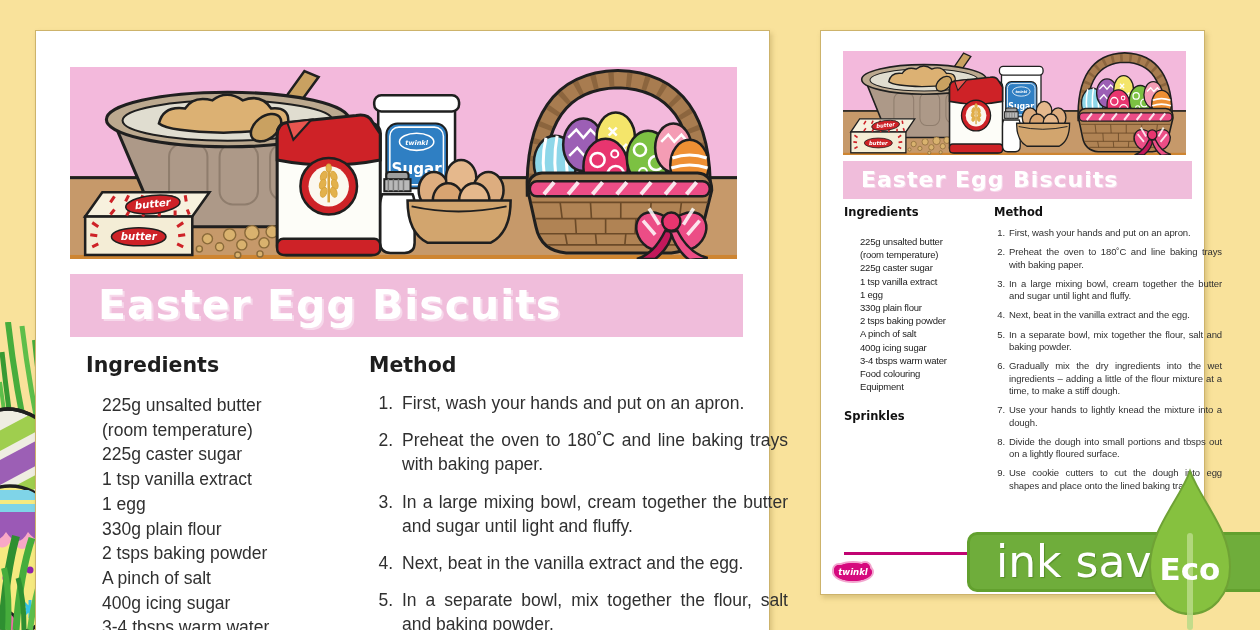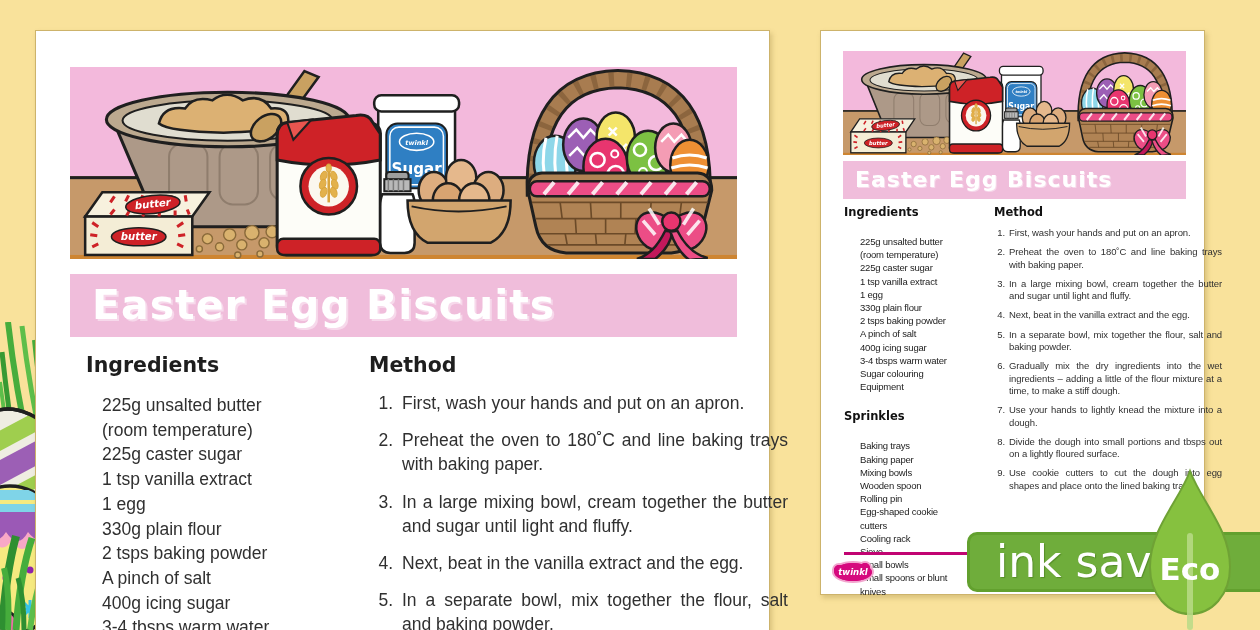--- a/index.html
+++ b/index.html
@@ -14,21 +14,21 @@
     box-shadow:2px 3px 5px rgba(120,95,30,.25);
     box-sizing:border-box;
   }
   .page-left{left:35px;top:30px;width:735px;height:660px;}
   .page-right{left:820px;top:30px;width:385px;height:565px;}
 
   .illo{position:absolute;display:block;}
   .illo-large{left:34px;top:36px;width:667px;height:192px;}
   .illo-small{left:22px;top:20px;width:343px;height:104px;}
 
-  .banner{position:absolute;background:#F0BDDB;overflow:hidden;}
+  .banner{position:absolute;background:#F0BDDB;overflow:hidden;padding-left:6px;}
   .banner-large{left:34px;top:243px;width:667px;height:63px;}
   .banner-small{left:22px;top:130px;width:343px;height:38px;}
   .banner h1{
     margin:0;color:#fff;font-family:"DejaVu Sans", sans-serif;font-weight:bold;
     text-shadow:2px 2px 0 #F7D9EB;letter-spacing:1px;white-space:nowrap;
   }
   .banner-large h1{font-size:41px;line-height:63px;padding-left:22px;}
   .banner-small h1{font-size:22px;line-height:38px;padding-left:12px;text-shadow:1px 1px 0 #F7D9EB;}
 
   
@@ -326,36 +326,24 @@
           <li>225g unsalted butter</li>
           <li>(room temperature)</li>
           <li>225g caster sugar</li>
           <li>1 tsp vanilla extract</li>
           <li>1 egg</li>
           <li>330g plain flour</li>
           <li>2 tsps baking powder</li>
           <li>A pinch of salt</li>
           <li>400g icing sugar</li>
           <li>3-4 tbsps warm water</li>
-          <li>Sugar colouring</li>
+          <li>Food colouring</li>
           <li>Equipment</li>
         </ul>
       <h3 class="equip-heading">Sprinkles</h3>
-      <ul class="ing-list ing-list-sm">
-          <li>Baking trays</li>
-          <li>Baking paper</li>
-          <li>Mixing bowls</li>
-          <li>Wooden spoon</li>
-          <li>Rolling pin</li>
-          <li>Egg-shaped cookie cutters</li>
-          <li>Cooling rack</li>
-          <li>Sieve</li>
-          <li>Small bowls</li>
-          <li>Small spoons or blunt knives</li>
-        </ul>
     </div>
     <div class="col-met-sm">
       <h3>Method</h3>
       <ol class="method-list method-sm">
           <li>First, wash your hands and put on an apron.</li>
           <li>Preheat the oven to 180˚C and line baking trays with baking paper.</li>
           <li>In a large mixing bowl, cream together the butter and sugar until light and fluffy.</li>
           <li>Next, beat in the vanilla extract and the egg.</li>
           <li>In a separate bowl, mix together the flour, salt and baking powder.</li>
           <li>Gradually mix the dry ingredients into the wet ingredients – adding a little of the flour mixture at a time, to make a stiff dough.</li>

